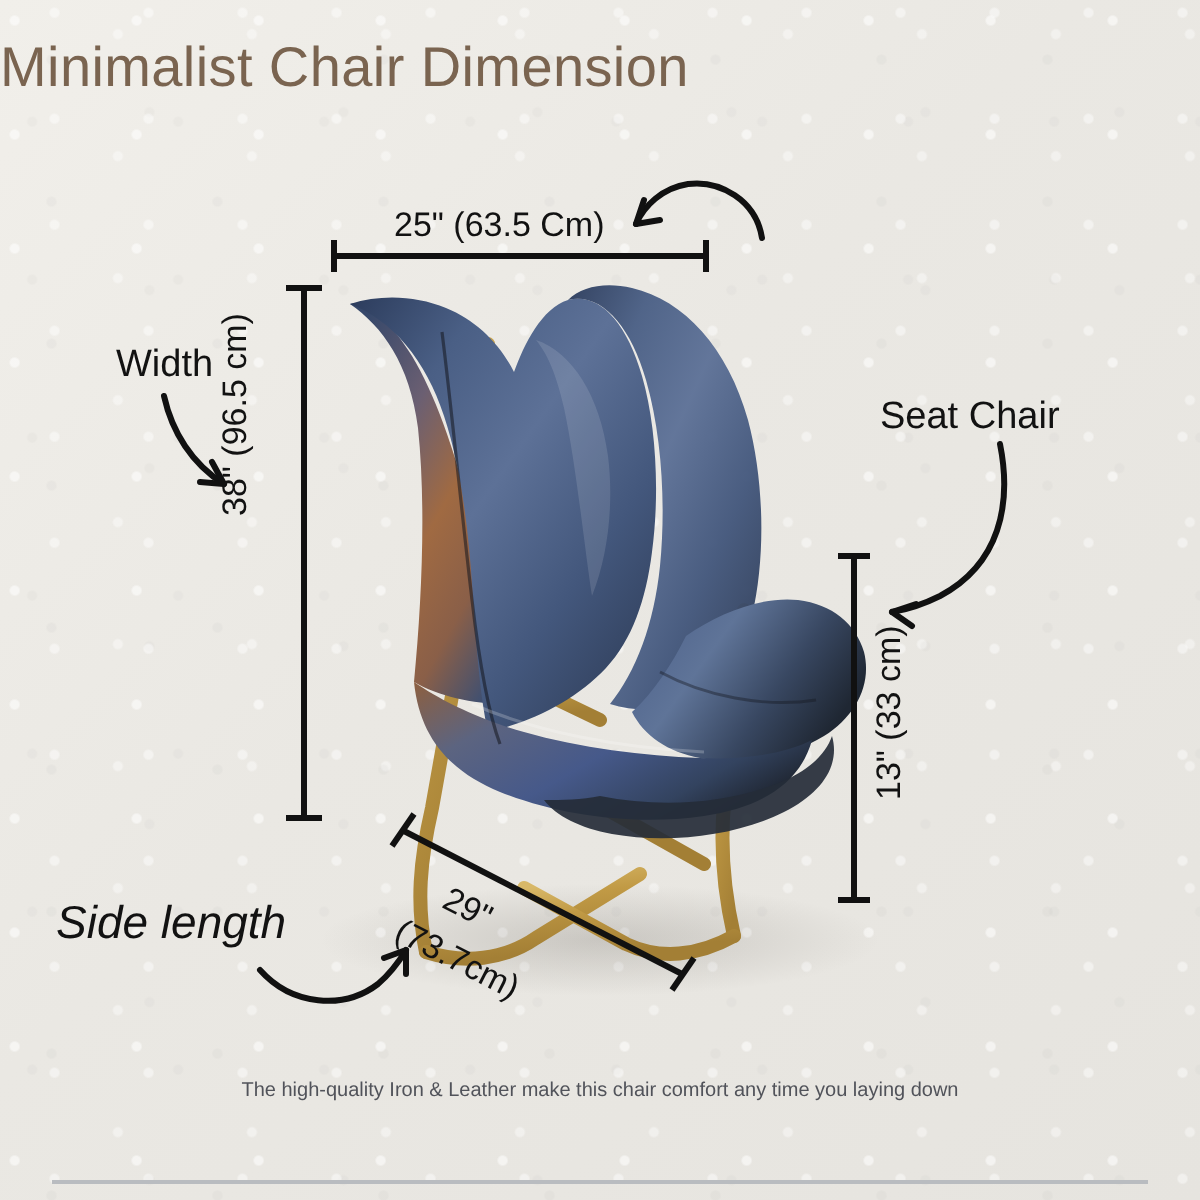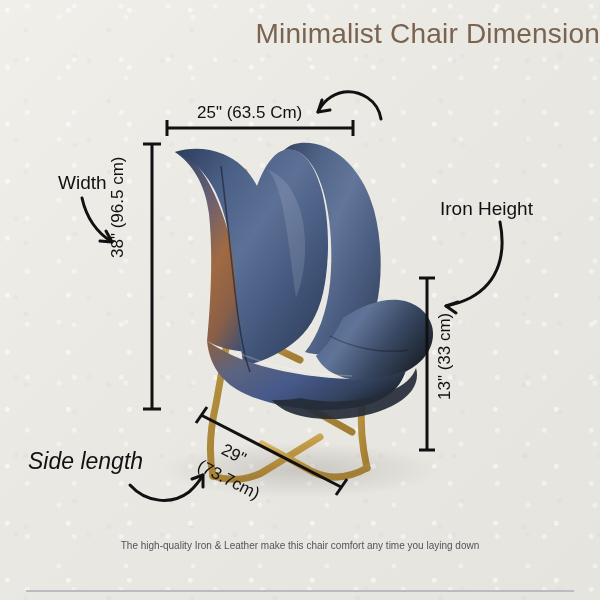--- a/index.html
+++ b/index.html
@@ -33,21 +33,21 @@
     left: 0;
     top: 0;
     width: 600px;
     height: 600px;
   }
   .title {
     position: absolute;
     left: 0;
     top: 18px;
     width: 600px;
-    text-align: right;
+    text-align: left;
     font-size: 28px;
     letter-spacing: 0.2px;
     color: #7a6450;
     font-family: "Liberation Sans", sans-serif;
   }
   .footer {
     position: absolute;
     left: 20px;
     top: 534px;
     width: 560px;
@@ -238,21 +238,21 @@
       </g>
     </g>
   </svg>
 
   <div class="lbl dim-top-width">25" (63.5 Cm)</div>
 
   <div class="lbl dim-height">38" (96.5 cm)</div>
   <div class="lbl lbl-height">Width</div>
 
   <div class="lbl dim-seat-height">13" (33 cm)</div>
-  <div class="lbl lbl-seat-height">Iron Height</div>
+  <div class="lbl lbl-seat-height">Seat Chair</div>
 
   <div class="lbl dim-side-1">29"</div>
   <div class="lbl dim-side-2">(73.7cm)</div>
   <div class="lbl lbl-side-length">Side length</div>
 
   <div class="footer">The high-quality Iron &amp; Leather make this chair comfort any time you laying down</div>
   <div class="footer-rule"></div>
 
 </div>
 

